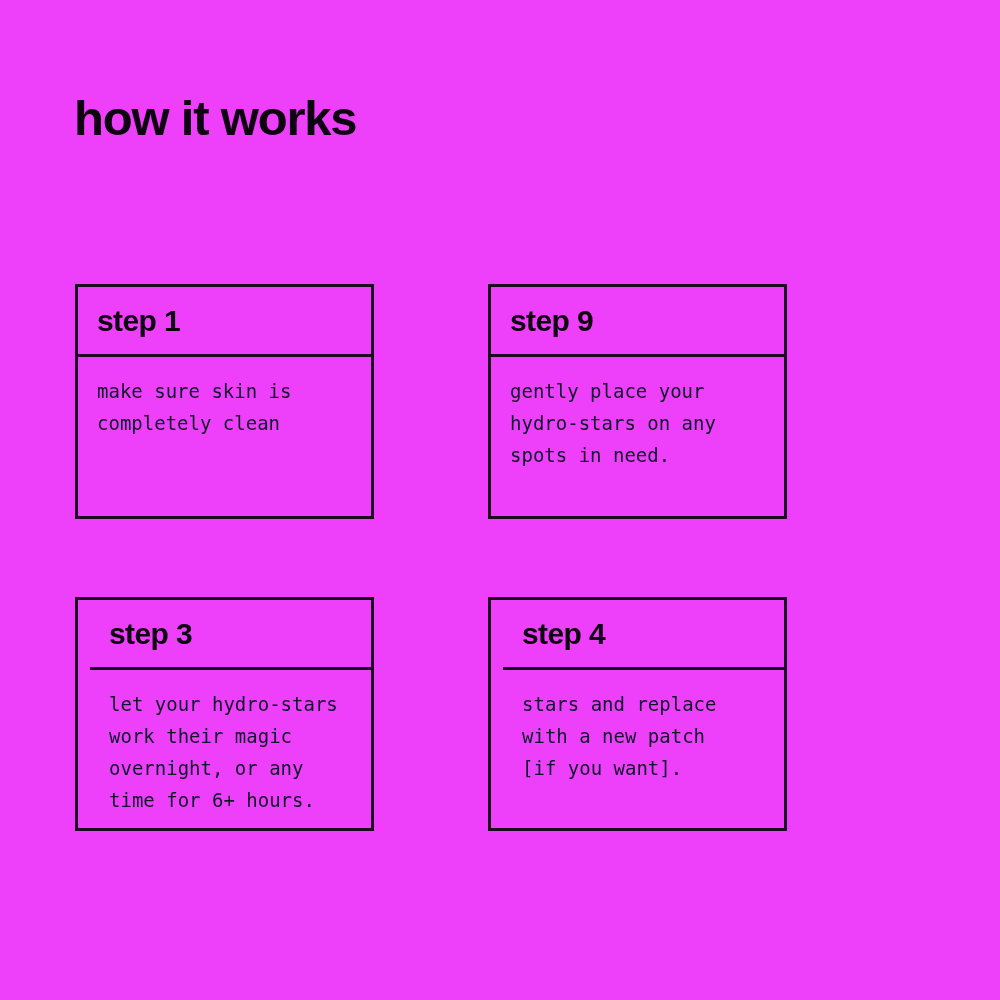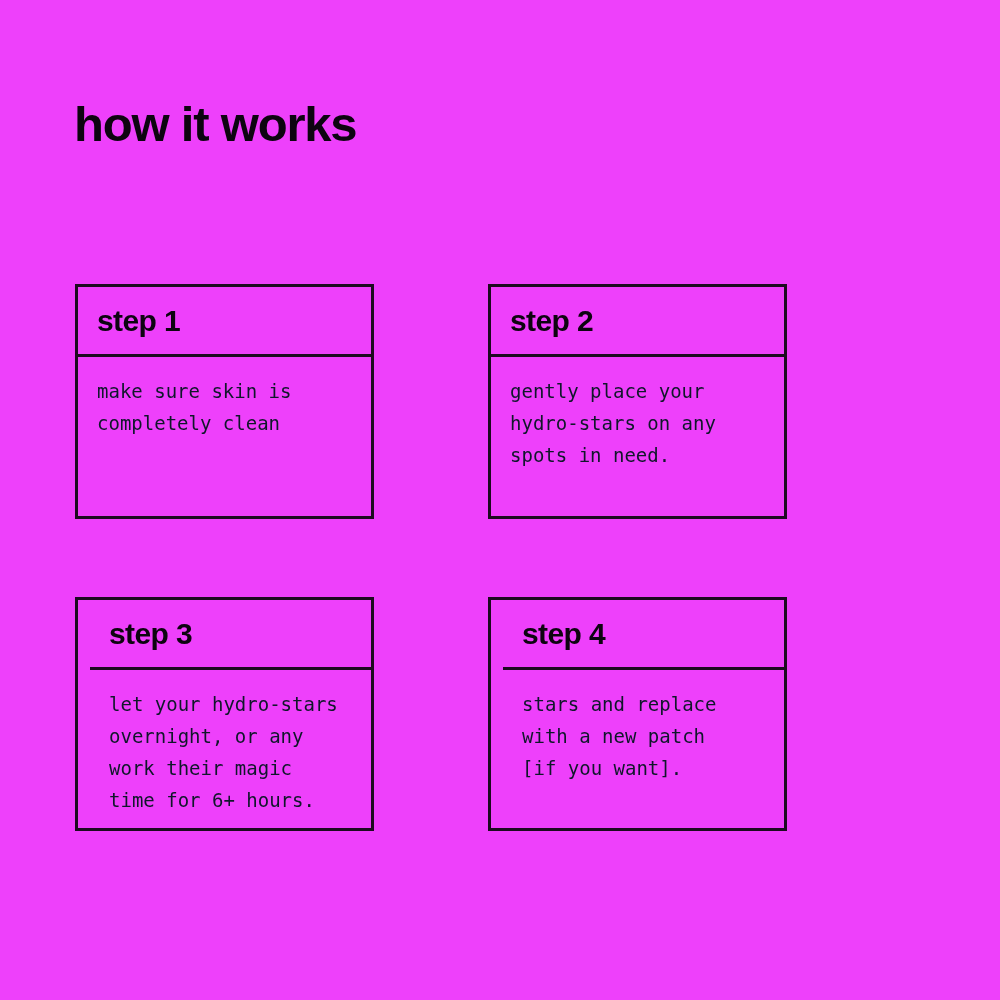--- a/index.html
+++ b/index.html
@@ -16,21 +16,21 @@
 
   .page {
     position: relative;
     width: 1000px;
     height: 1000px;
   }
 
   .page-title {
     position: absolute;
     left: 74px;
-    top: 100px;
+    top: 94px;
     font-family: "Liberation Sans", sans-serif;
     font-size: 49px;
     font-weight: bold;
     letter-spacing: -1.2px;
     color: #0d0410;
     line-height: 1.0;
     white-space: nowrap;
   }
 
   .cards {
@@ -111,41 +111,41 @@
           <span class="card-header-label">step 1</span>
         </div>
         <div class="card-body">
           <div class="card-body-line">make sure skin is</div>
           <div class="card-body-line">completely clean</div>
         </div>
       </div>
 
       <div class="card h-235">
         <div class="card-header">
-          <span class="card-header-label">step 2</span>
+          <span class="card-header-label">step 9</span>
         </div>
         <div class="card-body">
           <div class="card-body-line">gently place your</div>
           <div class="card-body-line">hydro-stars on any</div>
           <div class="card-body-line">spots in need.</div>
         </div>
       </div>
 
     </div>
 
     <div class="card-row row-2">
 
       <div class="card h-234">
         <div class="card-header">
           <span class="card-header-label">step 3</span>
         </div>
         <div class="card-body">
           <div class="card-body-line">let your hydro-stars</div>
+          <div class="card-body-line">work their magic</div>
           <div class="card-body-line">overnight, or any</div>
-          <div class="card-body-line">work their magic</div>
           <div class="card-body-line">time for 6+ hours.</div>
         </div>
       </div>
 
       <div class="card h-234">
         <div class="card-header">
           <span class="card-header-label">step 4</span>
         </div>
         <div class="card-body">
           <div class="card-body-line">stars and replace</div>

